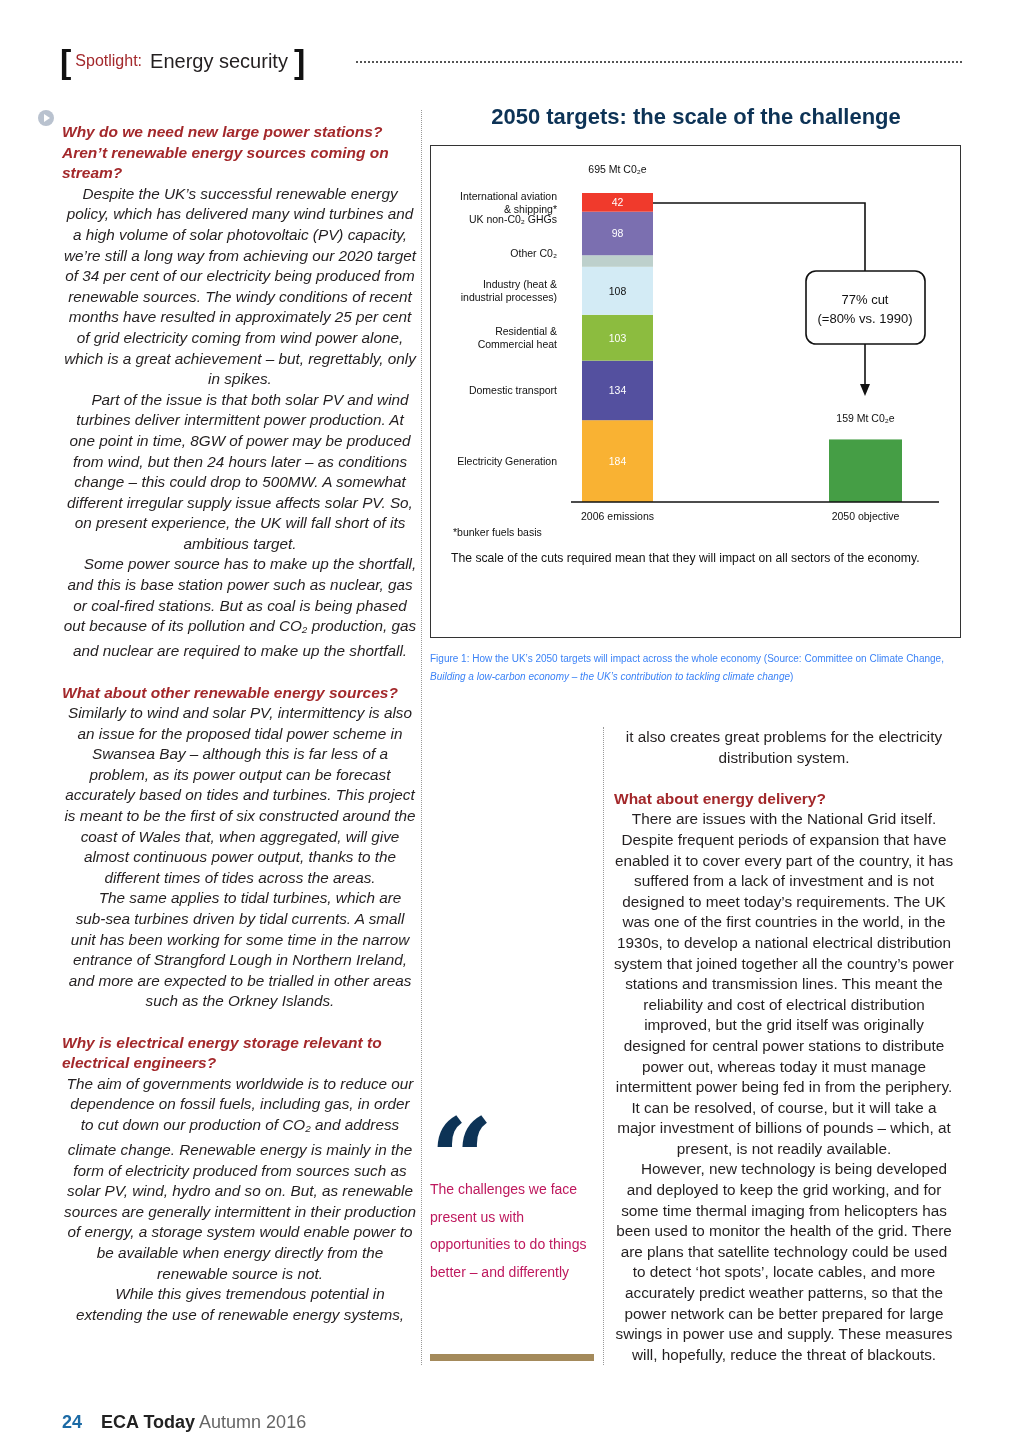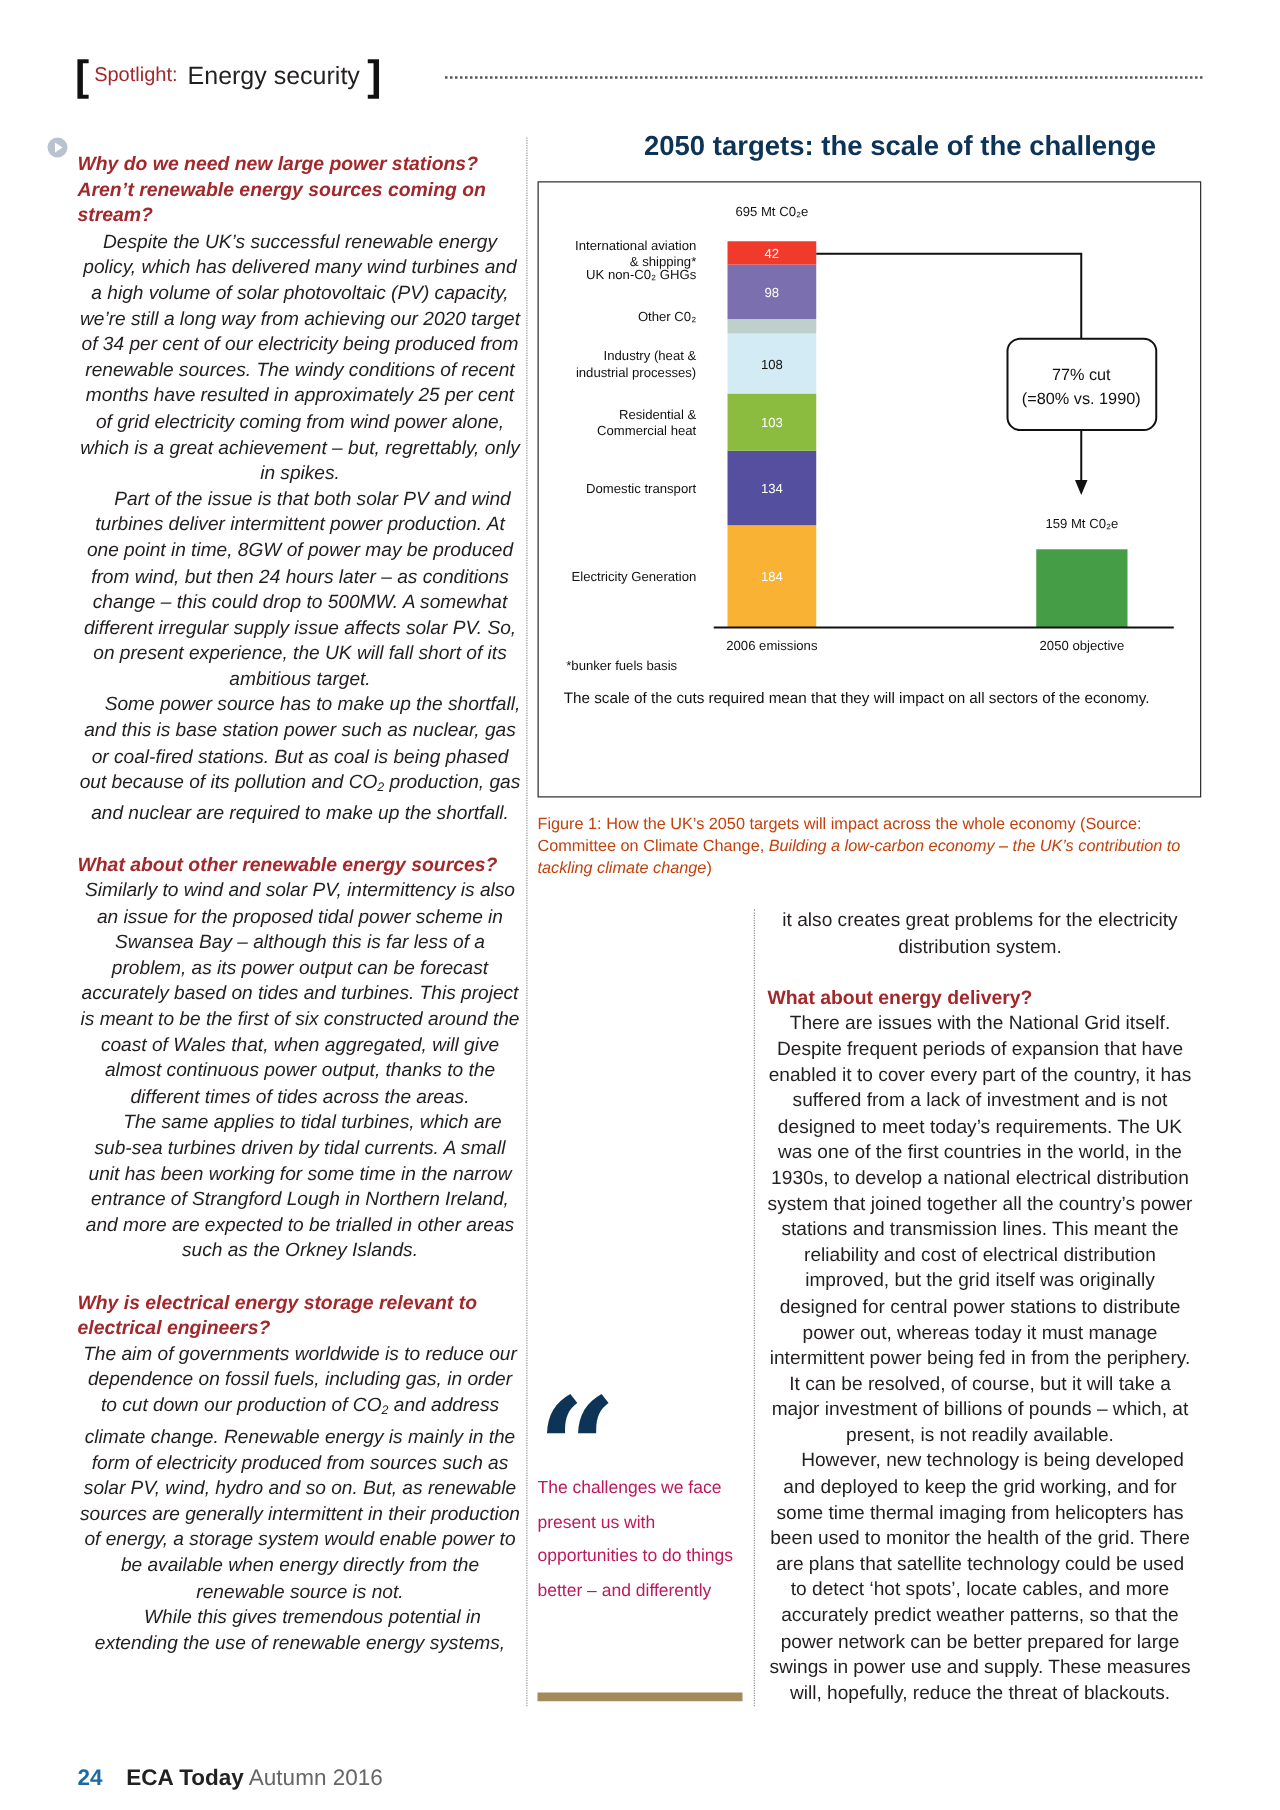--- a/index.html
+++ b/index.html
@@ -22,27 +22,27 @@
   .col-left { left:62px; top:122px; width:356px;font-style:italic; }
   .col-right { left:614px; top:727px; width:340px; }
   .vdiv { position:absolute; border-left:1px dotted #999; }
 
   .arrow-icon { position:absolute; left:38px; top:110px; width:16px; height:16px;
                 border-radius:50%; background:#b9c2cf; }
   .arrow-icon::after { content:""; position:absolute; left:6px; top:4px;
                 border-left:6px solid #fff; border-top:4px solid transparent; border-bottom:4px solid transparent; }
 
   
-  .fig-title { position:absolute; left:454px; top:104px; width:532px; text-align:center;
+  .fig-title { position:absolute; left:430px; top:104px; width:532px; text-align:center;
                font-size:22px; font-weight:bold; color:#0d3356; }
   .fig-box { position:absolute; left:430px; top:145px; width:531px; height:493px;
              border:1px solid #333; box-sizing:border-box; }
   .fig-box svg { position:absolute; left:0; top:0; }
   .fig-note { position:absolute; left:20px; width:490px; font-size:12.2px; line-height:17px; color:#111; }
-  .fig-caption { position:absolute; left:430px; top:650px; width:535px; font-size:13px; line-height:17.5px; color:#c2410c; }
+  .fig-caption { position:absolute; left:430px; top:650px; width:535px; font-size:10px; line-height:17.5px; color:#3b82f6; }
   .fig-caption i { font-style:italic; }
 
   
   .quote-mark { position:absolute; left:430px; top:1104px; font-family:"DejaVu Serif", serif;
                 font-size:110px; line-height:110px; color:#0d3356; font-weight:bold; }
   .quote-text { position:absolute; left:430px; top:1176px; width:170px; font-size:14px;
                 line-height:27.5px; color:#be185d; }
   .quote-bar { position:absolute; left:430px; top:1354px; width:164px; height:7px; background:#a48a5b; }
 
   

